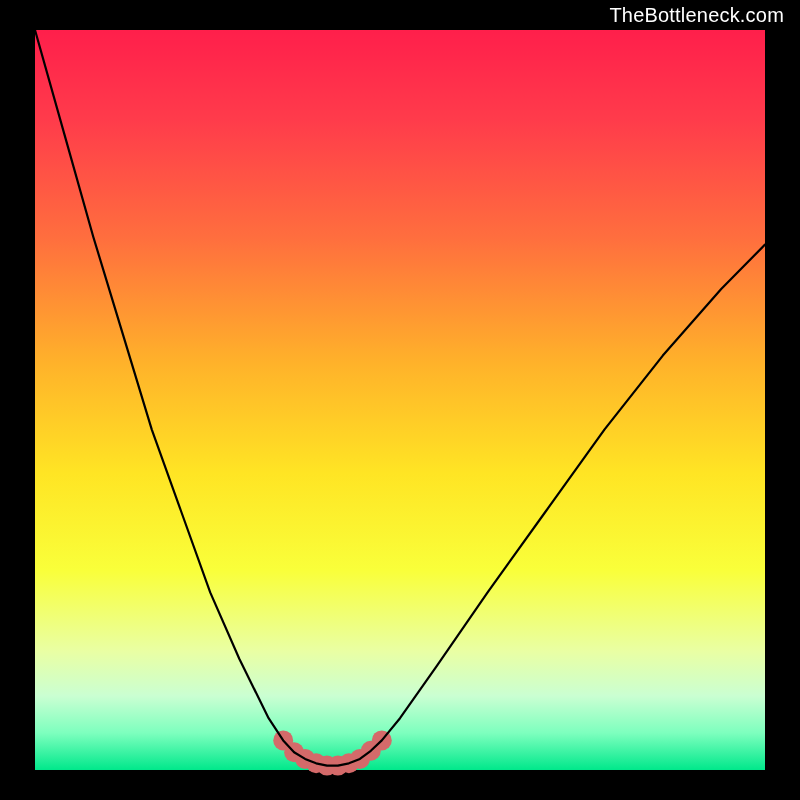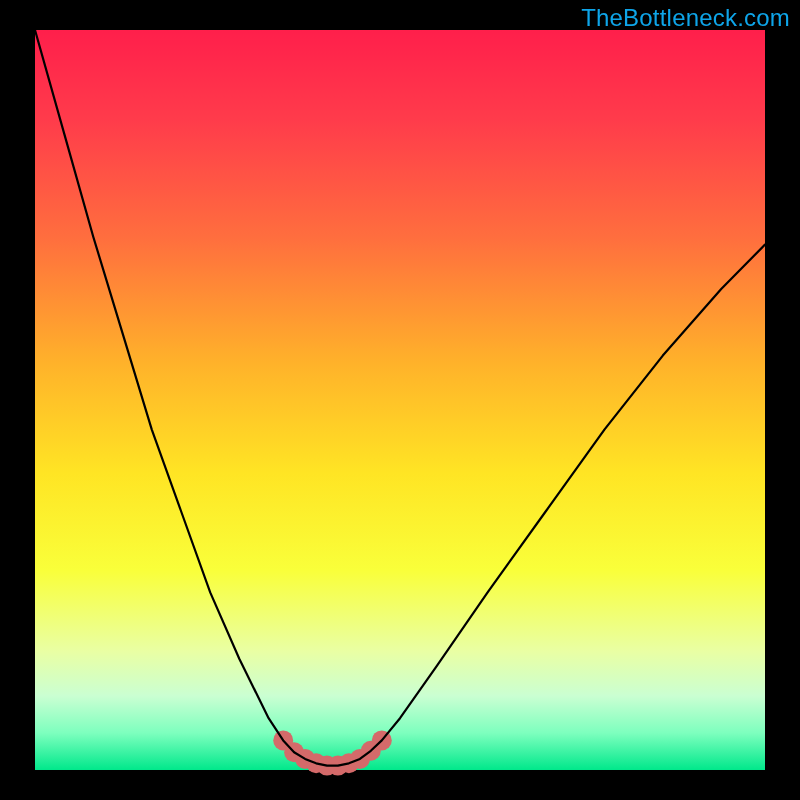--- a/index.html
+++ b/index.html
@@ -13,25 +13,25 @@
   .canvas {
     position: absolute;
     top: 0;
     left: 0;
     width: 800px;
     height: 800px;
   }
   .watermark {
     position: absolute;
     top: 4px;
-    right: 10px;
+    right: 16px;
     font-family: Arial, Helvetica, sans-serif;
-    font-size: 24px;
+    font-size: 20px;
     font-weight: 500;
-    color: #0ea5e9;
+    color: #ffffff;
     letter-spacing: 0.2px;
     user-select: none;
   }
 </style>
 </head>
 <body>
 
 <svg class="canvas" viewBox="0 0 800 800" xmlns="http://www.w3.org/2000/svg">
   <defs>
     <linearGradient id="bg-grad" x1="0" y1="0" x2="0" y2="1">

